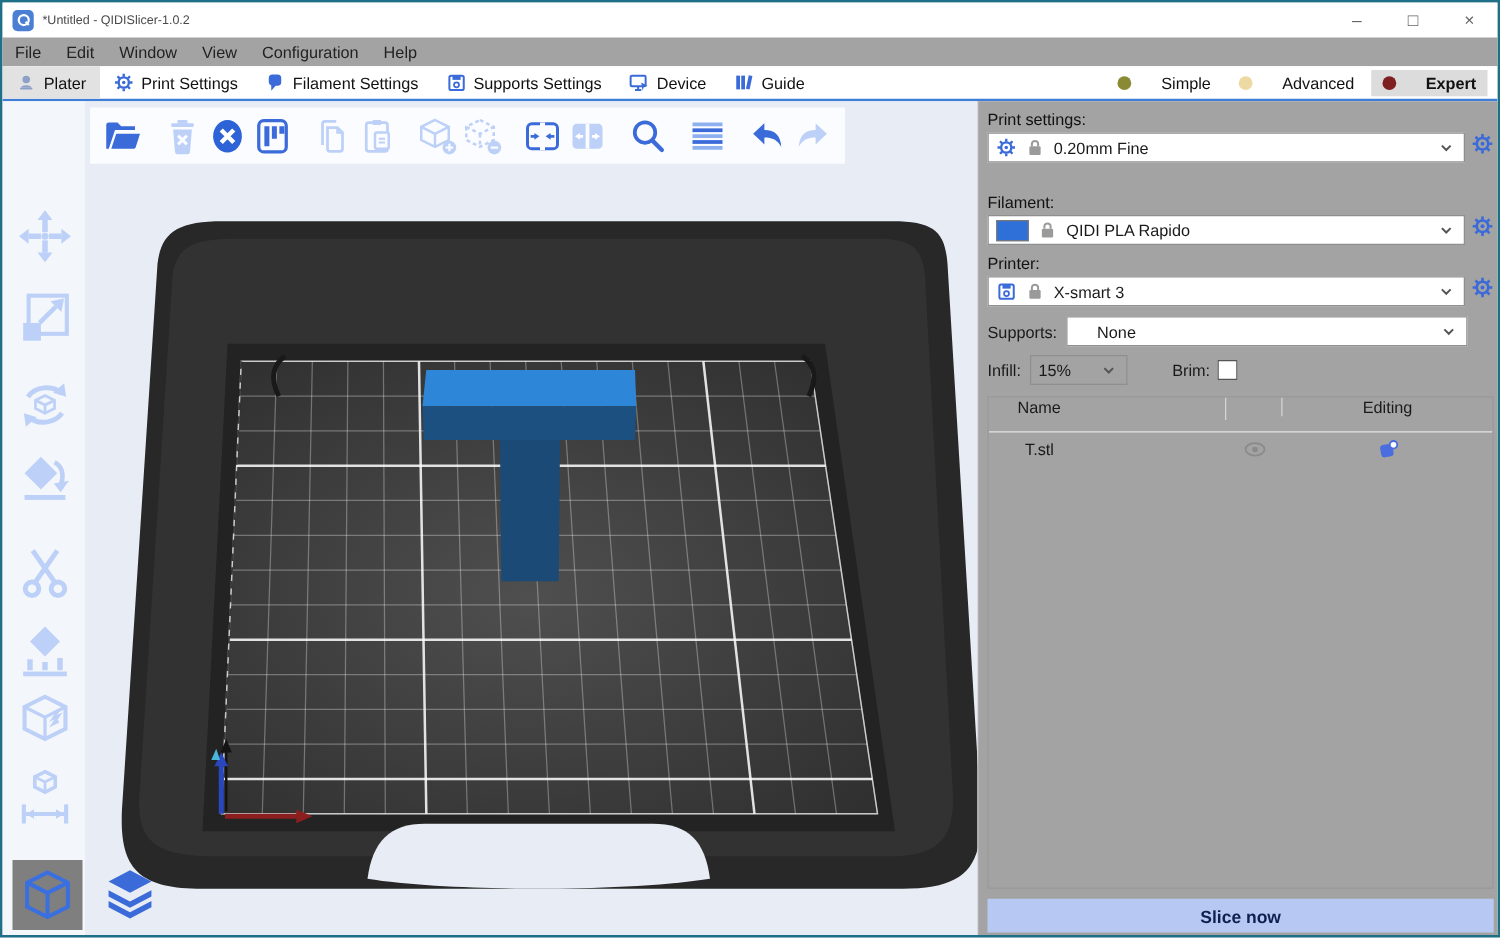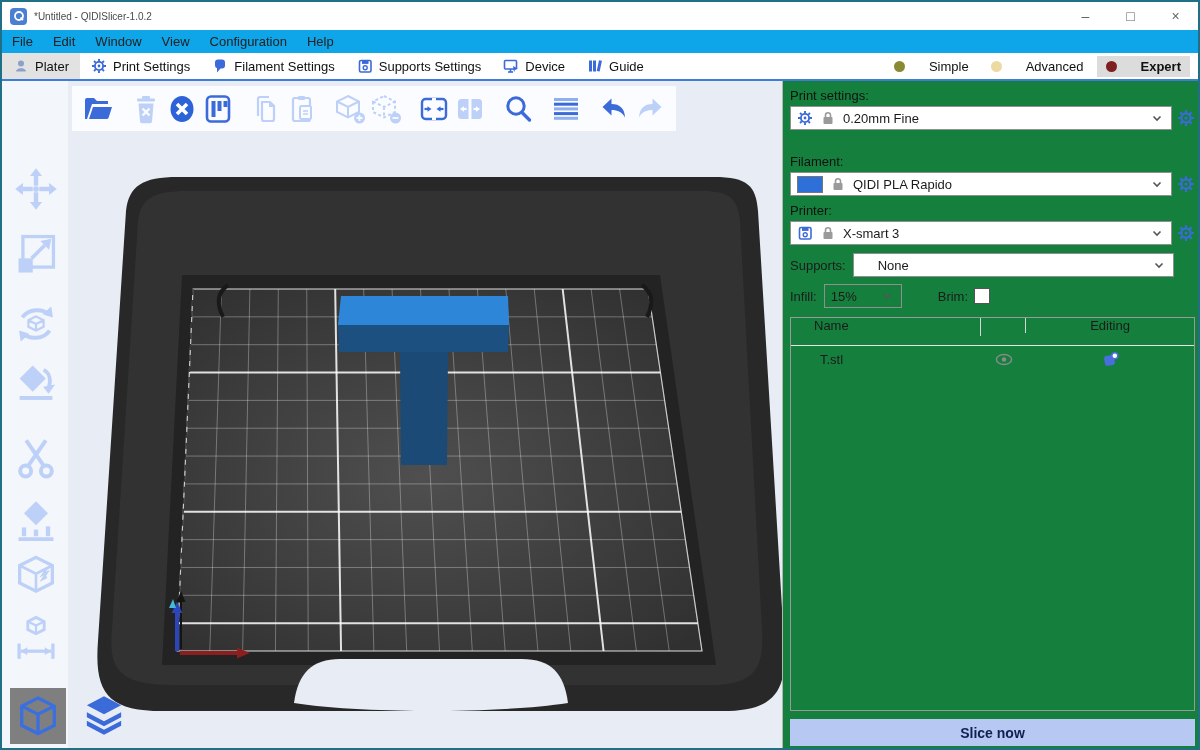--- a/index.html
+++ b/index.html
@@ -8,21 +8,21 @@
        border:2px solid #1f7086;box-sizing:border-box;font-size:13px;color:#1a1a1a}
   
   .titlebar{height:28px;display:flex;align-items:center;padding-left:8px;background:#fff}
   .appicon{width:17px;height:17px;border-radius:4px;background:#4a7fd4;margin-right:7px;
            display:flex;align-items:center;justify-content:center;flex:0 0 auto}
   .title{color:#4a4a4a;font-size:10px}
   .wcontrols{margin-left:auto;display:flex}
   .wbtn{width:45px;height:28px;display:flex;align-items:center;justify-content:center;
         color:#666;font-size:14px;cursor:default}
   
-  .menubar{height:23px;display:flex;align-items:center;background:#0ea5e9}
+  .menubar{height:23px;display:flex;align-items:center;background:#a3a3a3}
   .menuitem{padding:0 10px;color:#222}
   
   .tabbar{height:26px;display:flex;align-items:center;background:#fff;
           border-bottom:2px solid #3f7ed6}
   .tab{height:26px;display:flex;align-items:center;gap:6px;padding:0 11px;color:#111}
   .tab.active{background:#e2e2e2}
   .tic{width:16px;height:16px;flex:0 0 auto}
   .modes{margin-left:auto;display:flex;align-items:center;gap:4px;padding-right:8px}
   .mode{display:flex;align-items:center;gap:24px;padding:3px 9px;color:#111}
   .mode.active{background:#dcdcdc;font-weight:bold}
@@ -34,24 +34,24 @@
   .leftstrip{position:absolute;left:0;top:0;bottom:0;width:66px;background:#f3f6fb}
   .ltool{position:absolute;left:10px;width:48px;height:48px}
   .toptools{position:absolute;left:70px;top:5px;height:45px;background:#fbfcff;
             display:flex;align-items:center;padding:0 8px}
   .ttool{width:36px;height:36px;display:flex;align-items:center;justify-content:center}
   .tgap{width:12px;flex:0 0 auto}
   .viewmodes{position:absolute;left:8px;bottom:4px;display:flex;gap:10px}
   .vm{width:56px;height:56px;display:flex;align-items:center;justify-content:center}
   .vm.sel{background:#7f7f7f}
   
-  .panel{flex:1;background:#15803d;border-left:1px solid #b5b5b5;display:flex;
+  .panel{flex:1;background:#a3a3a3;border-left:1px solid #b5b5b5;display:flex;
          flex-direction:column;padding:5px 3px 0 7px;box-sizing:border-box}
   .plabel{margin:2px 0 3px;color:#111}
-  .comborow{display:flex;align-items:center;gap:5px}
+  .comborow{display:flex;gap:5px}
   .combo{flex:1;height:24px;border:1px solid #8f8f8f;display:flex;align-items:center;
          gap:7px;padding:0 6px;background:#fff;box-sizing:border-box}
   .combo .val{flex:1;white-space:nowrap;overflow:hidden}
   .gearout{width:18px;height:18px;flex:0 0 auto}
   .swatch{width:24px;height:15px;background:#2f6fd8;border:1px solid #777;flex:0 0 auto}
   .row2{display:flex;align-items:center;margin-top:8px;margin-right:21px}
   .row3{display:flex;align-items:center;margin-top:7px}
   .smallcombo{width:78px;height:24px;border:1px solid #8f8f8f;display:flex;
               align-items:center;padding:0 6px;box-sizing:border-box;margin-left:7px}
   .smallcombo .val{flex:1}

